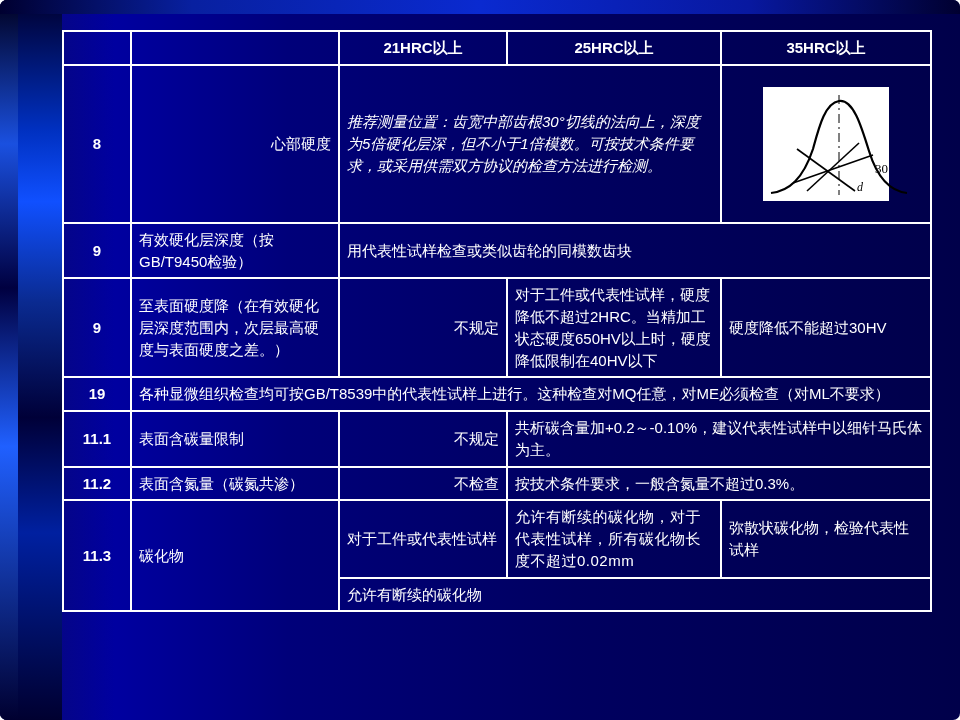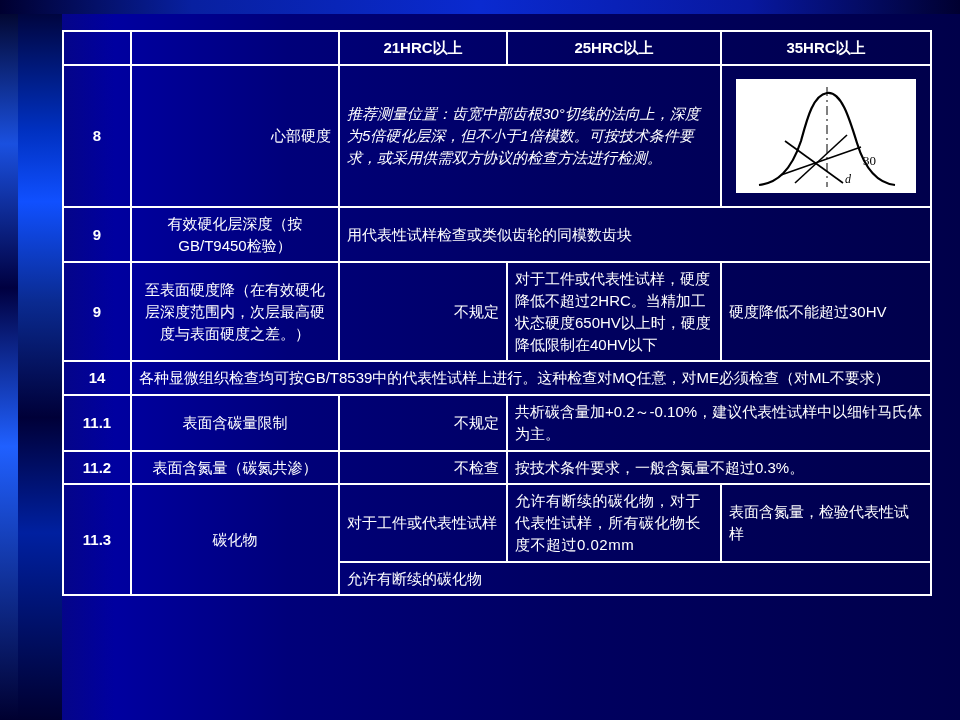--- a/index.html
+++ b/index.html
@@ -11,20 +11,21 @@
     font-family: "Liberation Sans", sans-serif;
   }
   #slide {
     position: relative;
     width: 960px;
     height: 720px;
     background: #00008b;
     background-image:
       linear-gradient(to right, #0a0a6e 0%, #0000a0 12%, #00007a 30%, #000060 60%, #00004a 100%);
     overflow: hidden;
+    border-radius: 7px;
   }
   
   #leftband {
     position: absolute;
     left: 0; top: 0;
     width: 62px; height: 720px;
     background: linear-gradient(to bottom, #000030 0%, #0030c0 18%, #1050ff 28%, #0a2a90 42%, #000038 58%, #0020a0 74%, #000030 100%);
   }
   #leftband2 {
     position: absolute;
@@ -58,39 +59,39 @@
   }
   .num {
     width: 68px;
     text-align: center;
     font-weight: bold;
     font-size: 15px;
     background: linear-gradient(to right, #000018 0%, #000030 100%);
   }
   .name {
     width: 208px;
-    text-align: center;
+    text-align: left;
   }
   .hdr {
     text-align: center;
     font-weight: bold;
     font-size: 17px;
   }
   .ctr { text-align: right; }
   .lft { text-align: left; }
   .small { font-size: 13px; line-height: 1.5; }
   .smaller { font-size: 11.5px; line-height: 1.5; letter-spacing: 0.5px; }
 
   .fig {
     background: #ffffff;
-    width: 180px;
+    width: 126px;
     height: 114px;
     position: relative;
     display: block;
-    margin: 8px auto;
+    margin: 16px auto;
   }
   .figwrap { width: 158px; text-align: center; vertical-align: middle; }
   .rowtext { vertical-align: middle; font-style: italic; }
 </style>
 </head>
 <body>
 
 <div id="slide">
   <div id="leftband"></div>
   <div id="leftband2"></div>
@@ -141,21 +142,21 @@
 
       <tr>
         <td class="num">9</td>
         <td class="name small">至表面硬度降（在有效硬化层深度范围内，次层最高硬度与表面硬度之差。）</td>
         <td class="ctr">不规定</td>
         <td class="lft">对于工件或代表性试样，硬度降低不超过2HRC。当精加工状态硬度650HV以上时，硬度降低限制在40HV以下</td>
         <td class="lft">硬度降低不能超过30HV</td>
       </tr>
 
       <tr>
-        <td class="num">14</td>
+        <td class="num">19</td>
         <td class="lft" colspan="4">各种显微组织检查均可按GB/T8539中的代表性试样上进行。这种检查对MQ任意，对ME必须检查（对ML不要求）</td>
       </tr>
 
       <tr>
         <td class="num">11.1</td>
         <td class="name">表面含碳量限制</td>
         <td class="ctr">不规定</td>
         <td class="lft" colspan="2">共析碳含量加+0.2～-0.10%，建议代表性试样中以细针马氏体为主。</td>
       </tr>
 
@@ -164,20 +165,20 @@
         <td class="name">表面含氮量（碳氮共渗）</td>
         <td class="ctr">不检查</td>
         <td class="lft" colspan="2">按技术条件要求，一般含氮量不超过0.3%。</td>
       </tr>
 
       <tr>
         <td class="num" rowspan="2">11.3</td>
         <td class="name" rowspan="2">碳化物</td>
         <td class="lft">对于工件或代表性试样</td>
         <td class="lft smaller">允许有断续的碳化物，对于代表性试样，所有碳化物长度不超过0.02mm</td>
-        <td class="lft small">表面含氮量，检验代表性试样</td>
+        <td class="lft small">弥散状碳化物，检验代表性试样</td>
       </tr>
       <tr>
         <td class="lft" colspan="3">允许有断续的碳化物</td>
       </tr>
     </tbody>
   </table>
 </div>
 
 </body></html>

